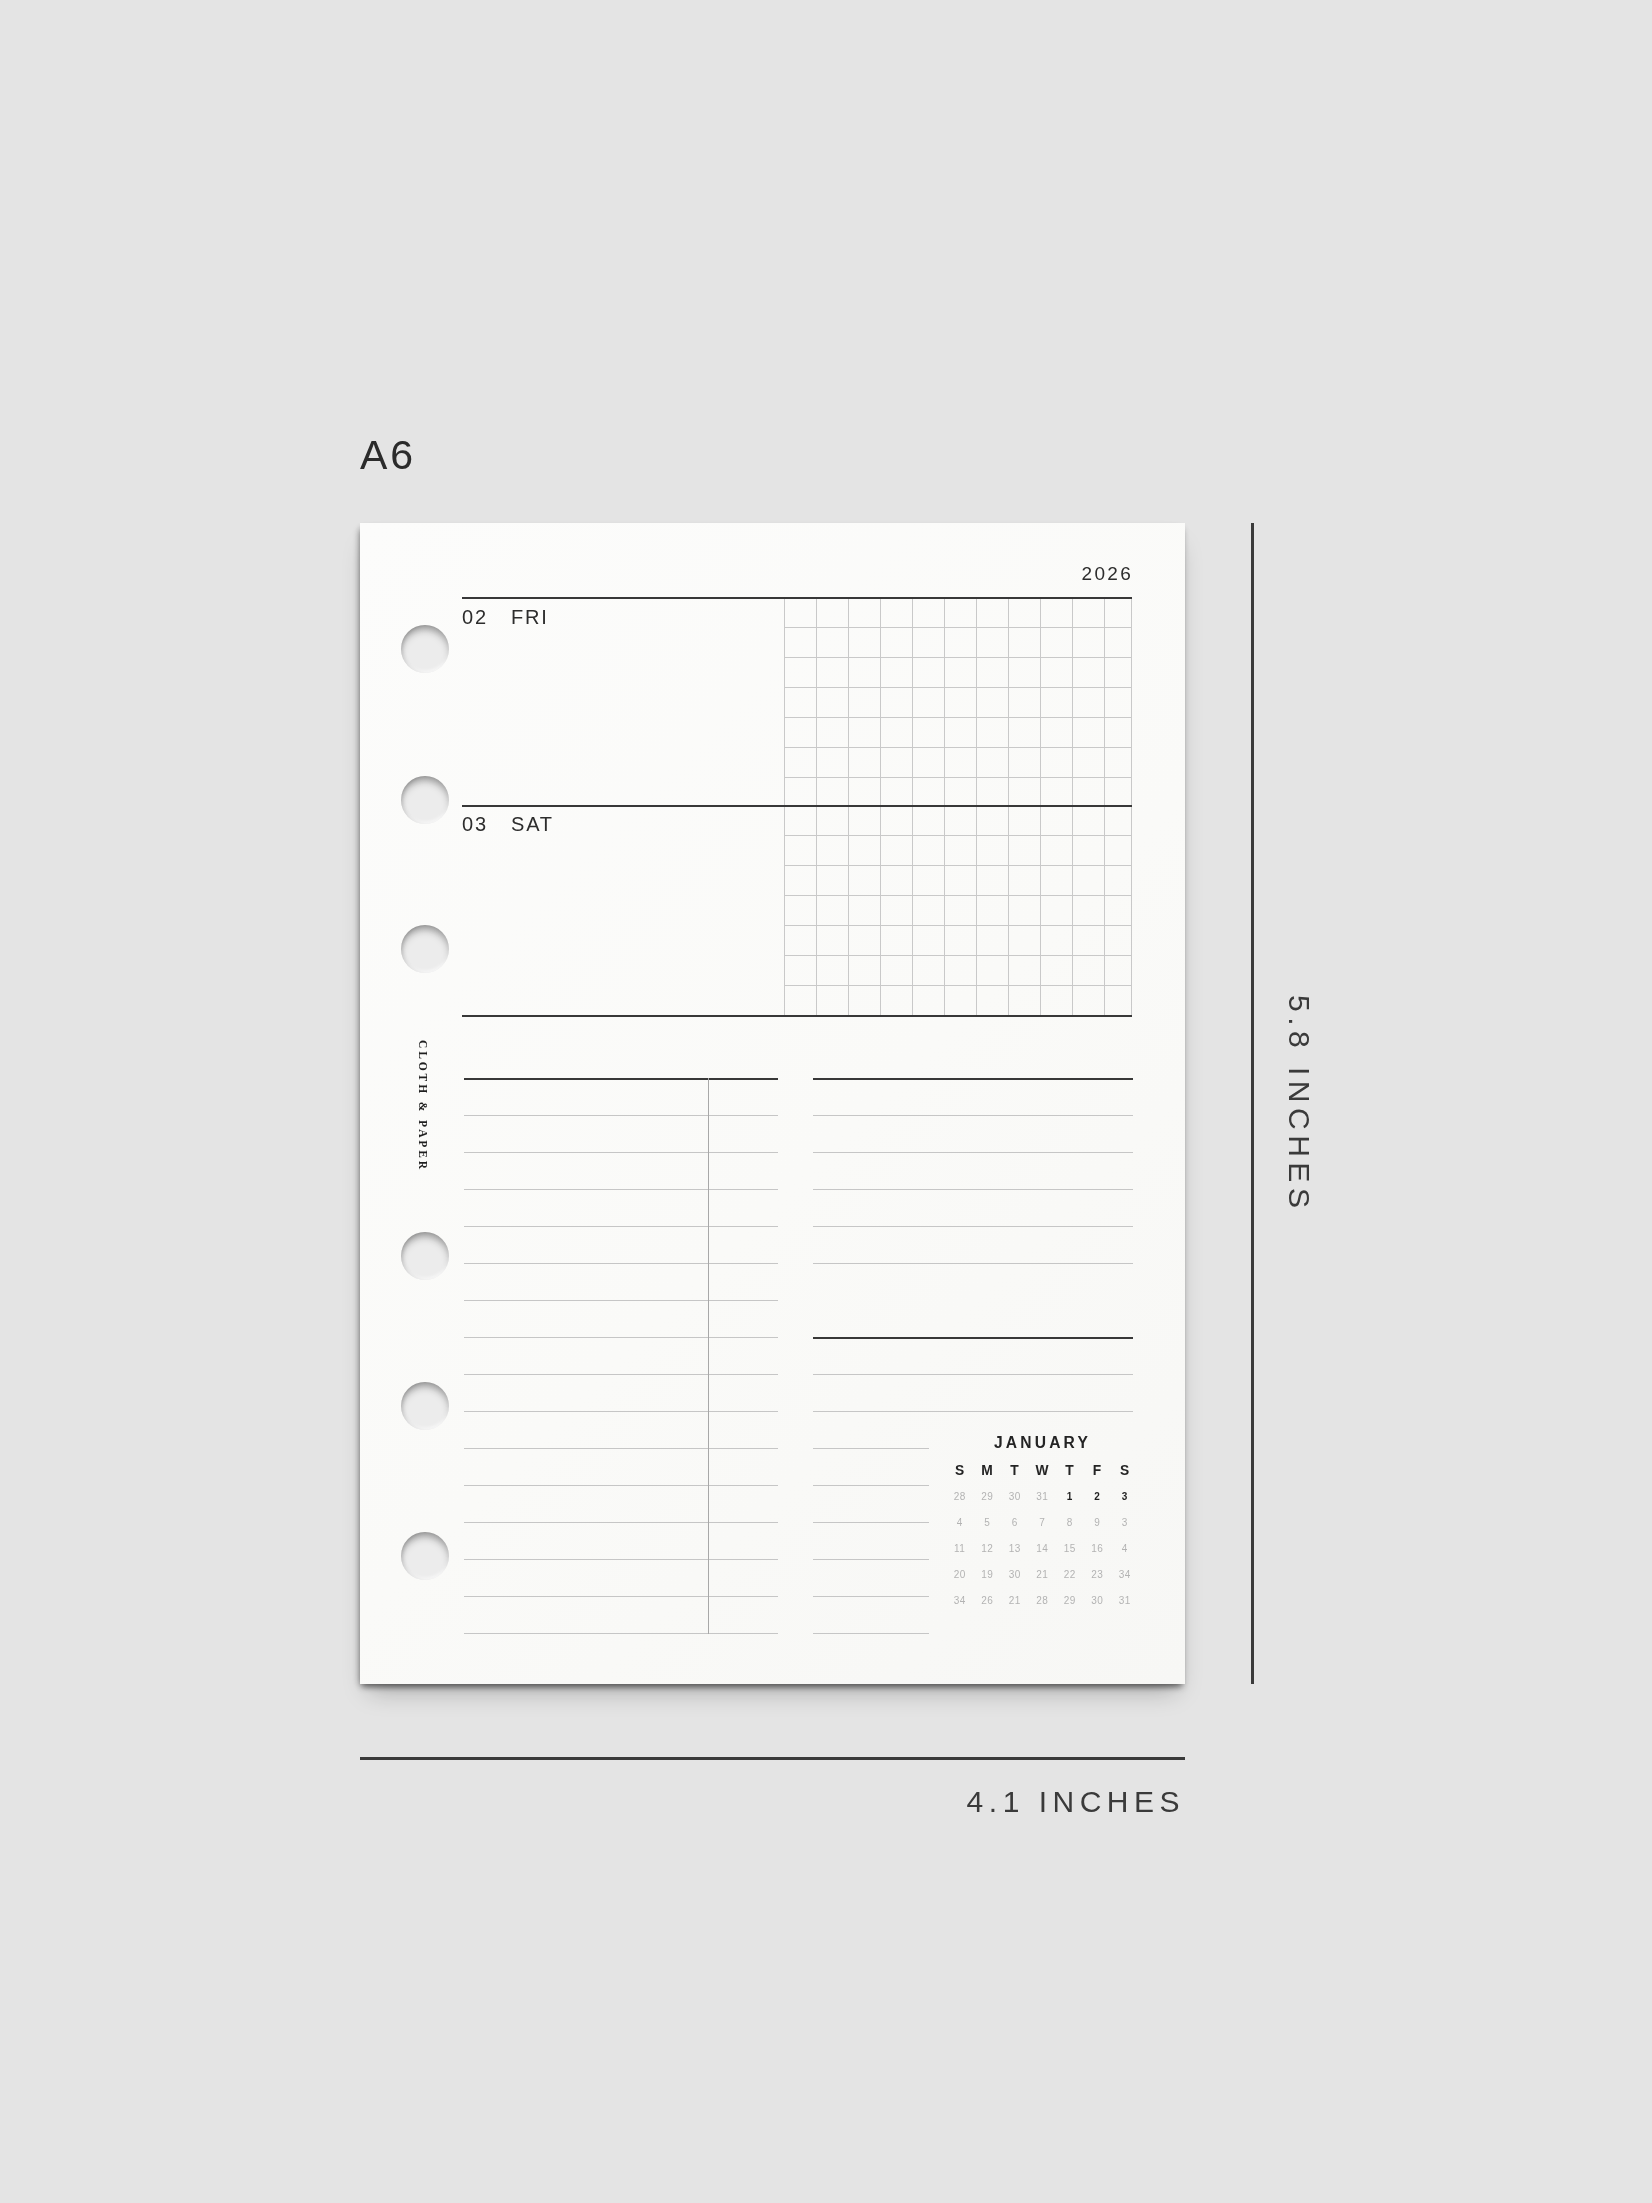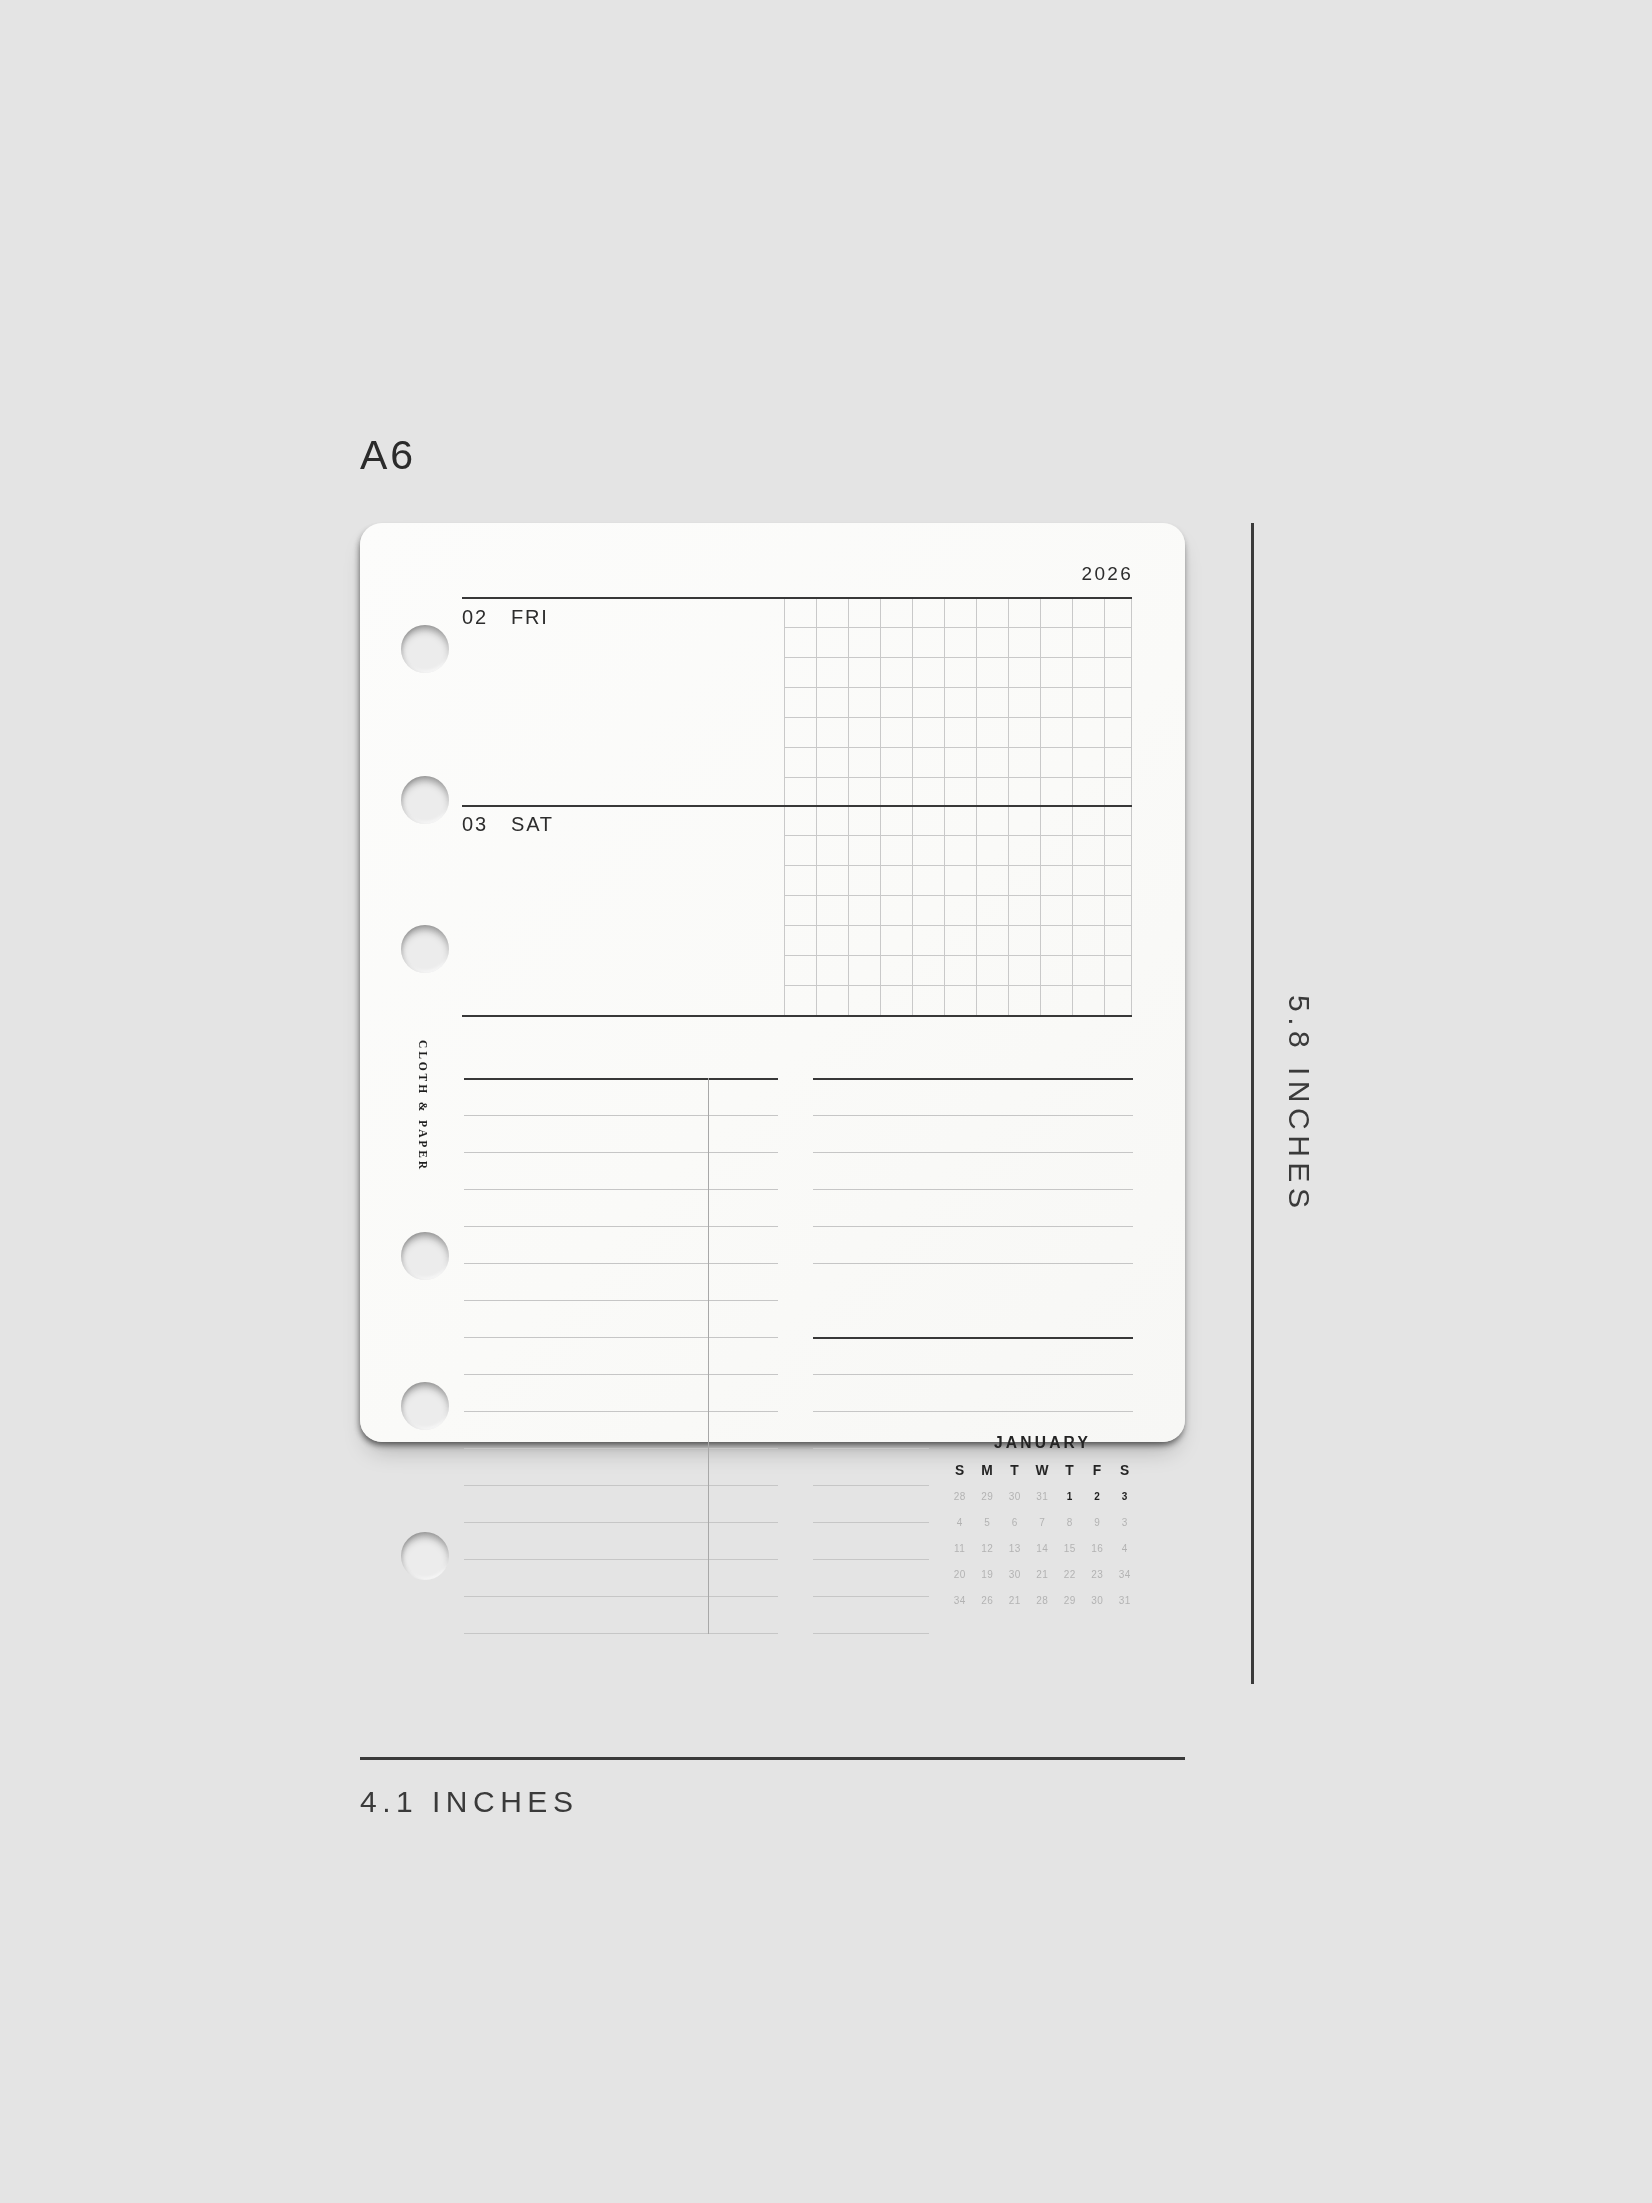--- a/index.html
+++ b/index.html
@@ -22,27 +22,26 @@
   .stage{position:absolute;inset:0;}
 
   
   .a6-label{
     position:absolute;left:360px;top:432px;
     font-size:41px;font-weight:300;letter-spacing:2.8px;color:#2b2b2b;
   }
 
   
   .page{
-    position:absolute;left:360px;top:523px;width:825px;height:919px;
+    position:absolute;left:360px;top:523px;width:825px;height:1161px;
     background:linear-gradient(135deg,#fcfcfb 0%,#fafaf8 55%,#f7f7f5 100%);
     box-shadow:
       0 4.6px 6.4px -1.8px rgba(0,0,0,0.45),
       0 14.7px 24px -9.2px rgba(0,0,0,0.28),
       -3.7px 3.7px 7.3px -3.7px rgba(0,0,0,0.30);
-    border-radius: 22px;
   }
 
   .year{
     position:absolute;right:52px;top:40px;
     font-size:19px;letter-spacing:2.3px;color:var(--ink);
   }
 
   .hline{position:absolute;height:2.3px;background:var(--line-dark);}
   .hline.h-top{left:102px;top:74px;width:670px;}
   .hline.h-mid{left:102px;top:282px;width:670px;}
@@ -104,21 +103,21 @@
   
   .dim-v-line{position:absolute;left:1251px;top:523px;width:2.8px;height:1161px;background:var(--dim);}
   .dim-v-label{
     position:absolute;left:1278px;top:999px;height:211px;width:42px;
     display:flex;align-items:center;justify-content:center;
     writing-mode:vertical-rl;text-orientation:mixed;white-space:nowrap;
     font-size:30px;font-weight:300;letter-spacing:5.5px;color:var(--dim);
   }
   .dim-h-line{position:absolute;left:360px;top:1757px;width:825px;height:2.8px;background:var(--dim);}
   .dim-h-label{
-    position:absolute;left:360px;top:1785px;width:825px;text-align:left;
+    position:absolute;left:360px;top:1785px;width:825px;text-align:right;
     font-size:30px;font-weight:300;letter-spacing:5.5px;color:var(--dim);
   }
 </style>
 </head>
 <body>
 
 <div class="stage">
 
   <div class="a6-label">A6</div>
 

